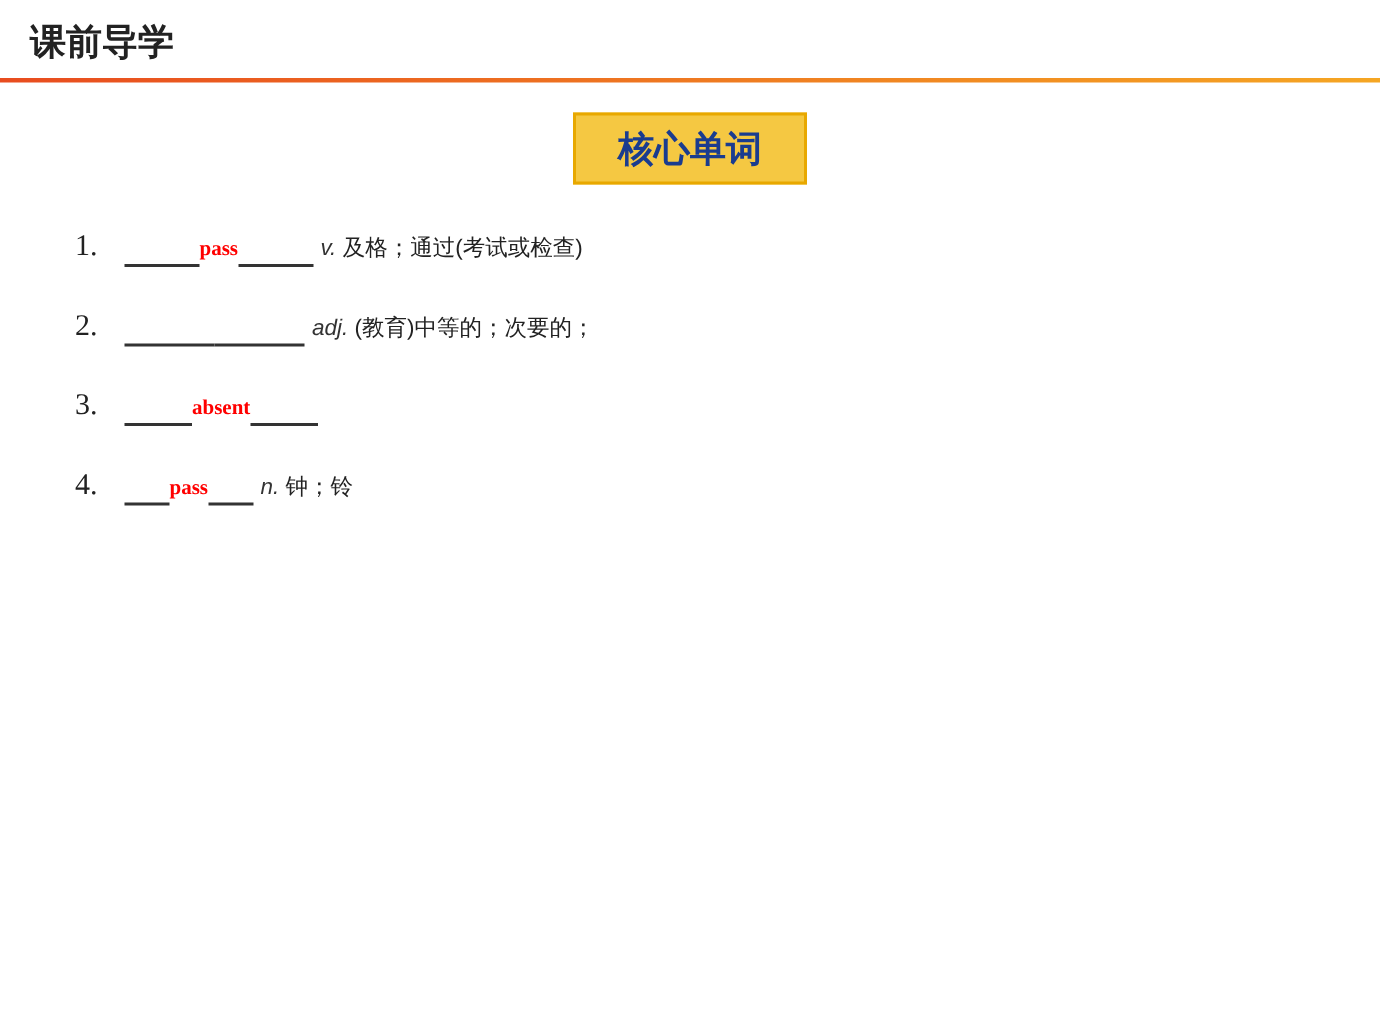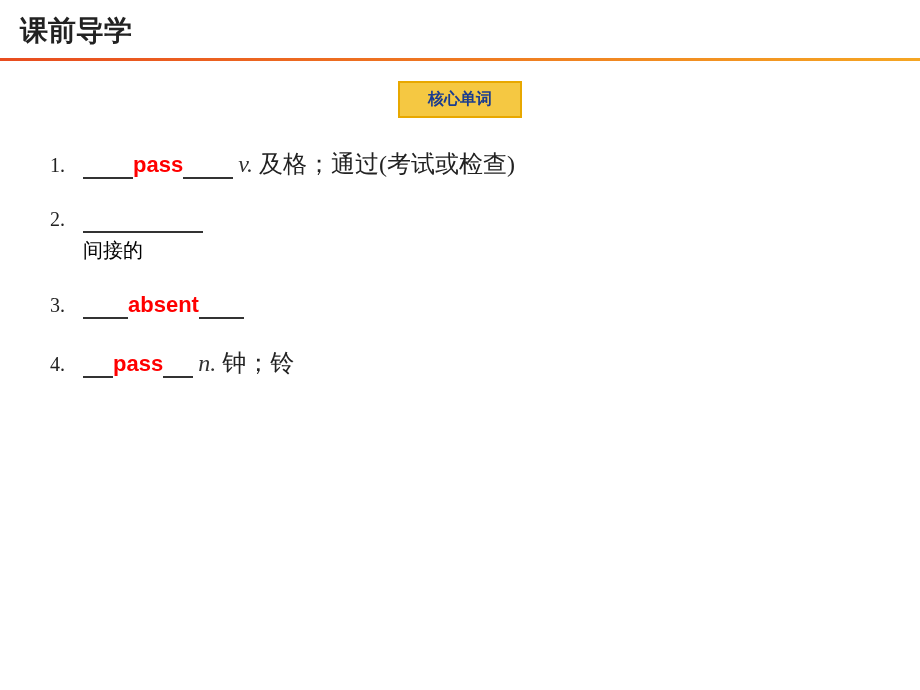--- a/index.html
+++ b/index.html
@@ -19,36 +19,36 @@
     .header {
       display: flex;
       align-items: center;
       padding: 12px 20px 8px 20px;
       border-bottom: 3px solid transparent;
       border-image: linear-gradient(to right, #e84c1f, #f5a623) 1;
       margin-bottom: 10px;
     }
 
     .header-title {
-      font-size: 28px;
+      font-size: 24px;
       font-weight: bold;
       color: #222;
       font-family: "SimHei", "黑体", sans-serif;
     }
 
     .section-title-container {
       display: flex;
       justify-content: center;
       margin: 20px 0 30px 0;
     }
 
     .section-title {
       background-color: #f5c842;
       color: #1a3c8f;
-      font-size: 16px;
+      font-size: 24px;
       font-weight: bold;
       padding: 6px 28px;
       font-family: "SimHei", "黑体", sans-serif;
       border: 2px solid #e8a800;
     }
 
     .vocab-list {
       padding: 0 50px;
     }
 
@@ -64,29 +64,29 @@
       color: #222;
       font-size: 20px;
       margin-right: 8px;
       min-width: 25px;
       font-family: "SimSun", serif;
     }
 
     .word-answer {
       color: red;
       font-weight: bold;
-      font-size: 22px;
-      font-family: Liberation Sans, sans-serif;
+      font-size: 14px;
+      font-family: Liberation Serif, serif;
       position: relative;
     }
 
     .definition {
       color: #222;
-      font-size: 24px;
-      font-family: Liberation Serif, serif;
+      font-size: 15px;
+      font-family: Liberation Sans, sans-serif;
     }
 
     .pos {
       font-style: italic;
       color: #333;
     }
 
     .underline-word {
       display: inline-block;
       border-bottom: 2px solid #333;
@@ -122,21 +122,24 @@
       <span class="pos">v.</span>
       <span> 及格；通过(考试或检查)</span>
     </span>
   </div>
 
   <div class="vocab-item item2">
     <span class="item-number">2.</span>
     <span class="underline-word" style="border-bottom: 2px solid #333; display:inline-block; min-width:60px;">&nbsp;&nbsp;&nbsp;&nbsp;&nbsp;&nbsp;</span>
     <span class="underline-word" style="border-bottom: 2px solid #333; display:inline-block; min-width:60px;">&nbsp;&nbsp;&nbsp;&nbsp;&nbsp;&nbsp;</span>
     &nbsp;
-    <div class="wrap-line">间接的</div>
+    <span class="definition">
+      <span class="pos">adj.</span>
+      <span> (教育)中等的；次要的；</span>
+    </span>
   </div>
 
   <div class="vocab-item item3">
     <span class="item-number">3.</span>
     <span class="underline-word" style="border-bottom: 2px solid #333; display:inline-block; min-width:45px;">&nbsp;&nbsp;&nbsp;&nbsp;</span>
     <span class="word-answer">absent</span>
     <span class="underline-word" style="border-bottom: 2px solid #333; display:inline-block; min-width:45px;">&nbsp;&nbsp;&nbsp;&nbsp;</span>
     &nbsp;
   </div>
 

